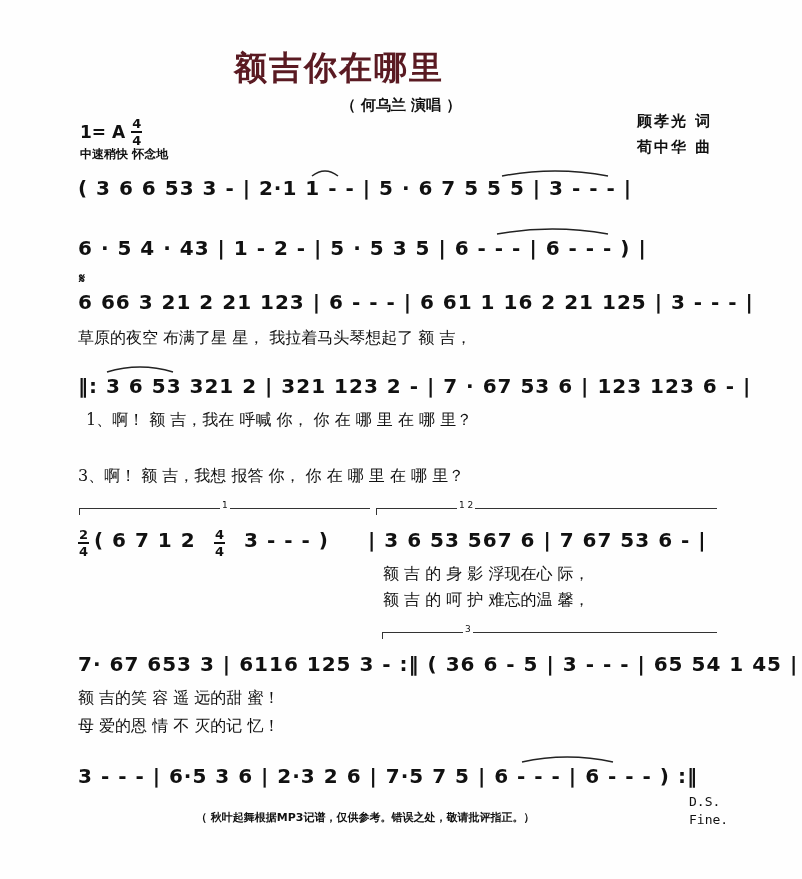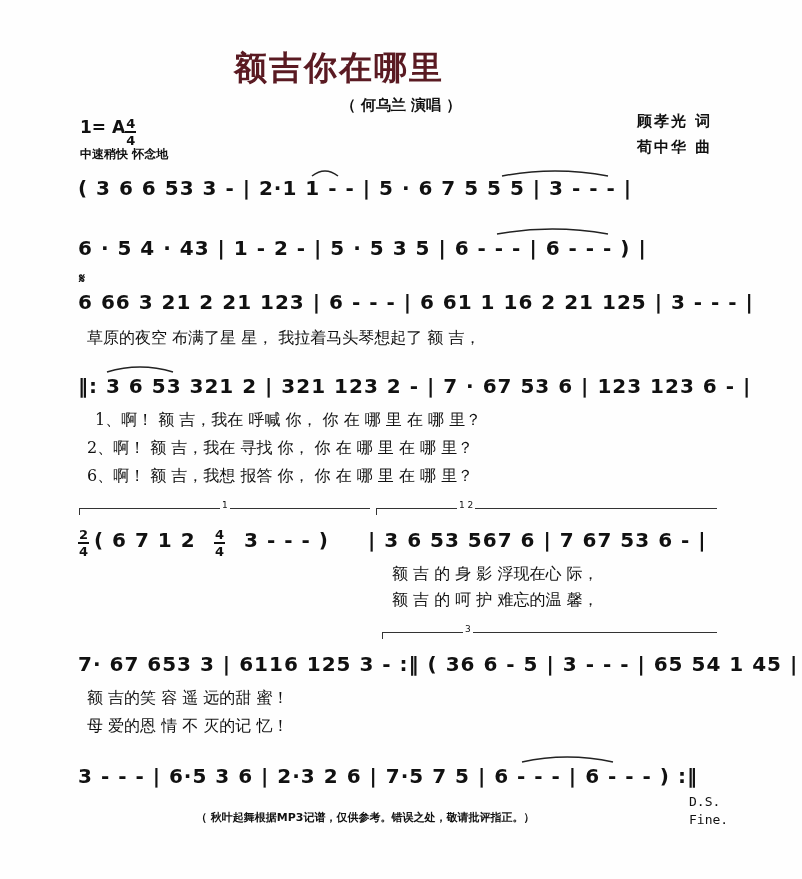--- a/index.html
+++ b/index.html
@@ -2,29 +2,29 @@
 <html><head>
 <meta charset="utf-8">
 <style>
   html,body{margin:0;padding:0;background:#fefefe;}
   body{width:802px;height:879px;position:relative;overflow:hidden;
        font-family:"DejaVu Sans","Liberation Sans",sans-serif;color:#111;}
   .abs{position:absolute;}
   .title{left:0;width:678px;top:46px;text-align:center;font-size:33px;color:#5a1a22;
          font-weight:bold;letter-spacing:2px;}
   .singer{left:0;width:802px;top:96px;text-align:center;font-size:15px;font-weight:bold;}
-  .key{left:80px;top:117px;font-size:17px;font-weight:bold;display:flex;}
+  .key{left:80px;top:117px;font-size:17px;font-weight:bold;display:flex;align-items:center;gap:6px;}
   .frac{display:inline-flex;flex-direction:column;align-items:center;font-size:13px;line-height:13px;}
   .frac .bar{width:11px;border-top:2px solid #111;margin:1px 0;}
   .tempo{left:80px;top:146px;font-size:12px;font-weight:bold;}
   .credit{left:606px;font-size:15px;font-weight:bold;letter-spacing:2px;padding-left:31px;}
   .line{position:absolute;left:78px;width:650px;height:40px;}
   .notes{position:absolute;left:0;top:0;white-space:nowrap;font-size:20px;font-weight:bold;
          font-family:"DejaVu Sans","Liberation Sans",sans-serif;letter-spacing:1px;}
-  .lyric{position:absolute;white-space:nowrap;font-size:16px;font-family:"DejaVu Serif","Liberation Serif",serif;margin-left:9px;}
+  .lyric{position:absolute;white-space:nowrap;font-size:16px;font-family:"DejaVu Serif","Liberation Serif",serif;}
   .bracket{position:absolute;height:6px;border-top:1.5px solid #333;border-left:1.5px solid #333;}
   .bracket span{position:absolute;top:-9px;font-size:9px;background:#fefefe;padding:0 2px;}
   .segno{left:79px;top:270px;font-size:14px;font-weight:bold;}
   .ds{left:689px;top:793px;font-size:13px;font-family:"DejaVu Sans Mono","Liberation Mono",monospace;line-height:18px;}
   .footer{left:160px;top:810px;font-size:11px;font-weight:bold;margin-left:36px;}
   svg.slur{position:absolute;overflow:visible;}
 </style>
 </head>
 <body>
 
@@ -62,22 +62,21 @@
 
 <div class="abs segno">𝄋</div>
 <div class="line" style="top:290px">
   <div class="notes">6 66 3 21 2 21 123 | 6 - - -  | 6 61 1 16 2 21 125 | 3 - - - |</div>
   <div class="lyric" style="left:0;top:38px">草原的夜空  布满了星     星，      我拉着马头琴想起了  额    吉，</div>
 </div>
 
 <div class="line" style="top:374px">
   <div class="notes">‖: 3 6 53 321 2 | 321 123 2 -  | 7 · 67 53 6 | 123 123 6 - |</div>
   <div class="lyric" style="left:8px;top:36px">1、啊！    额    吉，我在  呼喊 你，    你  在  哪  里  在   哪   里？</div>
-  <div class="lyric" style="left:0;top:64px">2、啊！    额    吉，我在  寻找 你，    你  在  哪  里  在   哪   里？</div>
-  <div class="lyric" style="left:0;top:92px">6、啊！    额    吉，我想  报答 你，    你  在  哪  里  在   哪   里？</div>
+  <div class="lyric" style="left:0;top:92px">3、啊！    额    吉，我想  报答 你，    你  在  哪  里  在   哪   里？</div>
 </div>
 <svg class="slur" style="left:105px;top:362px" width="70" height="12">
     <path d="M2 10 Q35 0 68 10" fill="none" stroke="#222" stroke-width="1.5"></path>
   </svg>
 
 <div class="bracket" style="left:79px;top:508px;width:290px">
     <span style="left:140px">1</span>
   </div>
 <div class="bracket" style="left:376px;top:508px;width:340px">
     <span style="left:80px">1 2</span>

